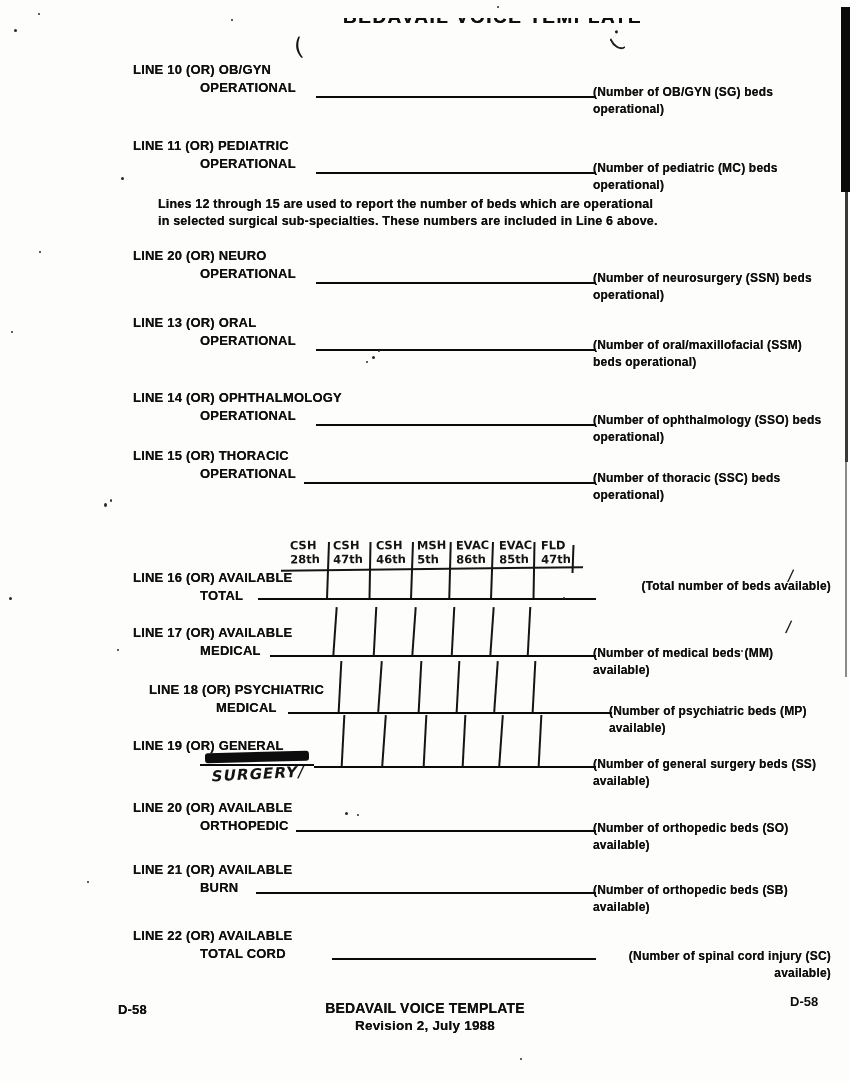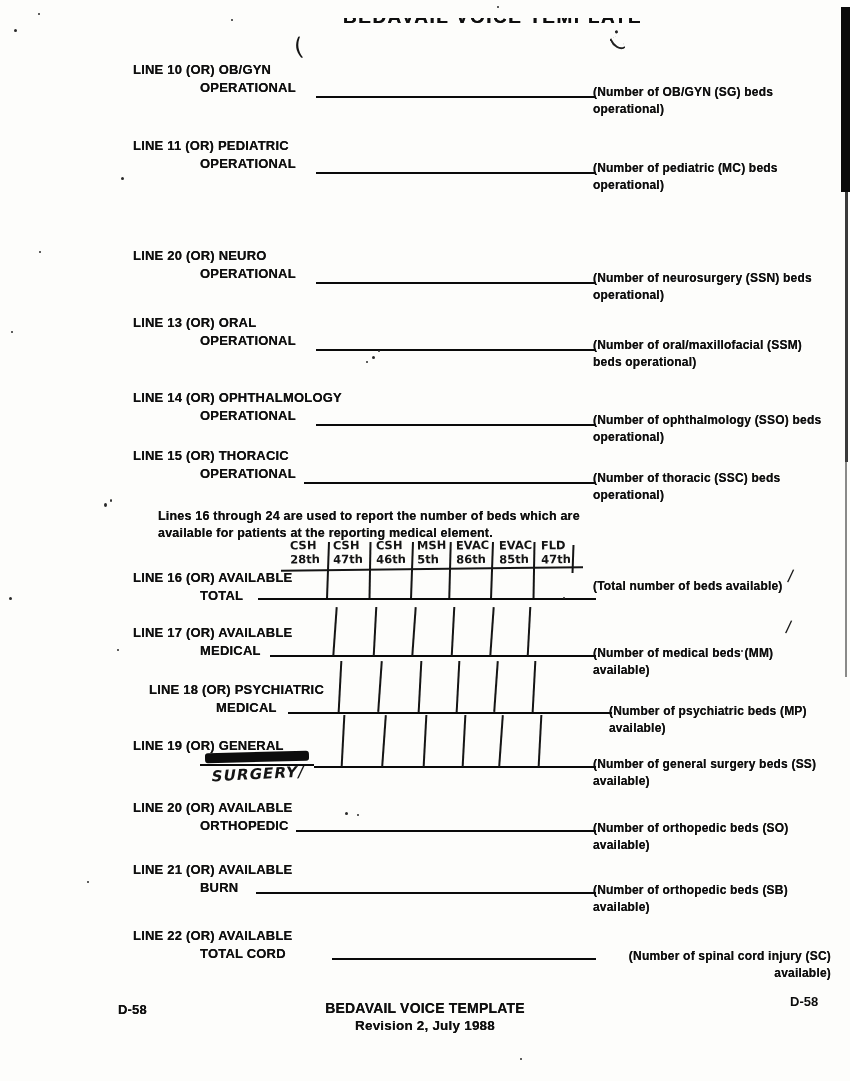--- a/index.html
+++ b/index.html
@@ -65,20 +65,21 @@
   <div class="form-row" style="top:138px;">
     <div class="print line-label">LINE 11 (OR) PEDIATRIC</div>
     <div class="print field-label">OPERATIONAL</div>
     <div class="fill-line" style="left:316px;top:34px;width:280px;"></div>
     <div class="print desc" style="top:22px;">
       <span>(Number of pediatric (MC) beds</span><br>
       <span>operational)</span>
     </div>
   </div>
 
+  <div class="print para" style="left:158px;top:196px;width:505px;">Lines 12 through 15 are used to report the number of beds which are operational in selected surgical sub-specialties.  These numbers are included in Line 6 above.</div>
 
   <div class="form-row" style="top:248px;">
     <div class="print line-label">LINE 20 (OR) NEURO</div>
     <div class="print field-label">OPERATIONAL</div>
     <div class="fill-line" style="left:316px;top:34px;width:280px;"></div>
     <div class="print desc" style="top:22px;">
       <span>(Number of neurosurgery (SSN) beds</span><br>
       <span>operational)</span>
     </div>
   </div>
@@ -110,21 +111,20 @@
   <div class="form-row" style="top:448px;">
     <div class="print line-label">LINE 15 (OR) THORACIC</div>
     <div class="print field-label">OPERATIONAL</div>
     <div class="fill-line" style="left:304px;top:34px;width:292px;"></div>
     <div class="print desc" style="top:22px;">
       <span>(Number of thoracic (SSC) beds</span><br>
       <span>operational)</span>
     </div>
   </div>
 
-  <div class="print para" style="left:158px;top:508px;width:475px;">Lines 16 through 24 are used to report the number of beds which are available for patients at the reporting medical element.</div>
 
   <div>
     <div class="hand hw-col" style="left:290px;top:539px;">
       <span>CSH</span><br>
       <span>28th</span>
     </div>
     <div class="hand hw-col" style="left:333px;top:539px;">
       <span>CSH</span><br>
       <span>47th</span>
     </div>
@@ -153,21 +153,21 @@
     <div class="hw-divider" style="left:369px;top:542px;height:57px;transform:rotate(1deg);"></div>
     <div class="hw-divider" style="left:411px;top:542px;height:57px;transform:rotate(2deg);"></div>
     <div class="hw-divider" style="left:449px;top:542px;height:57px;transform:rotate(1.5deg);"></div>
     <div class="hw-divider" style="left:491px;top:542px;height:57px;transform:rotate(2deg);"></div>
     <div class="hw-divider" style="left:533px;top:542px;height:57px;transform:rotate(1deg);"></div>
     <div class="hw-divider" style="left:572px;top:545px;height:28px;transform:rotate(2deg);"></div>
 
     <div style="position:absolute;left:281px;top:568px;width:302px;border-bottom:2px solid #151515;transform:rotate(-0.7deg);"></div>
   </div>
 
-  <div class="form-row" style="top:570px;">
+  <div class="form-row" style="top:570px;text-align:right;">
     <div class="print line-label">LINE 16 (OR) AVAILABLE</div>
     <div class="print field-label">TOTAL</div>
     <div class="fill-line" style="left:258px;top:28px;width:338px;"></div>
     <div class="print desc" style="top:8px;">
       <span>(Total number of beds available)</span>
     </div>
     <div class="hand abs" style="left:788px;top:-4px;font-size:16px;font-weight:400;transform:rotate(8deg);">/</div>
   </div>
 
   <div class="form-row" style="top:625px;">

